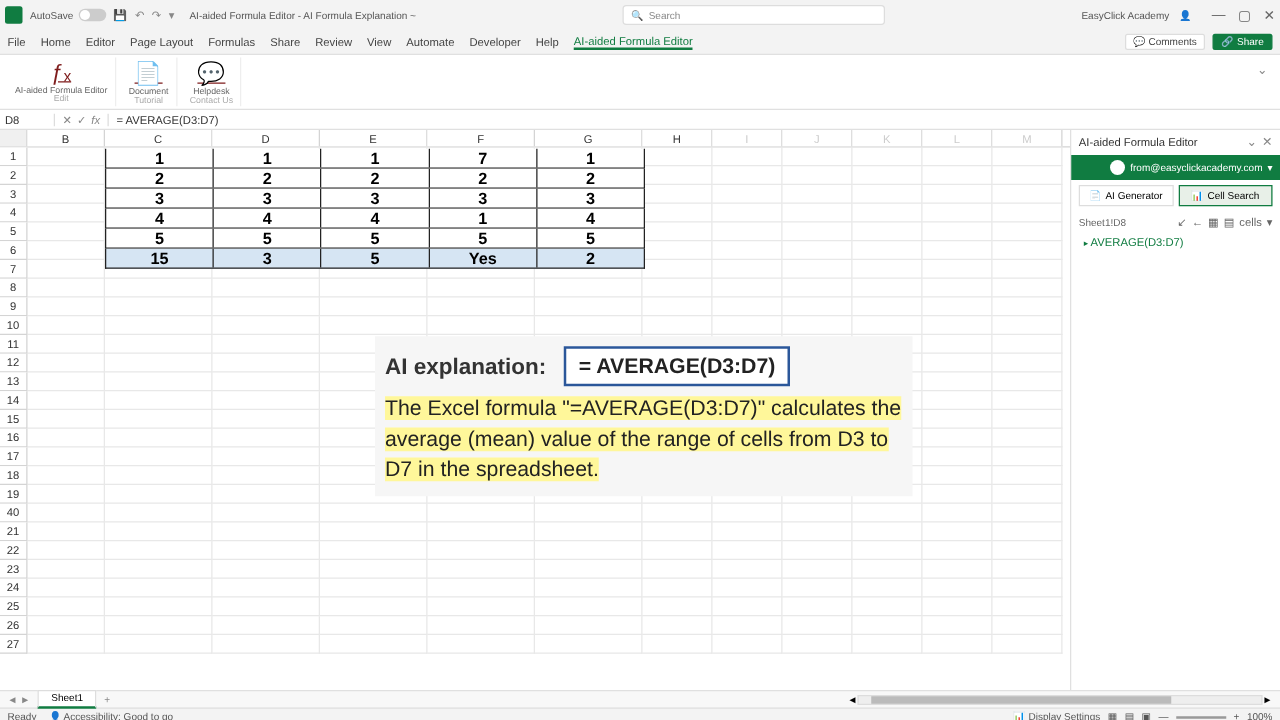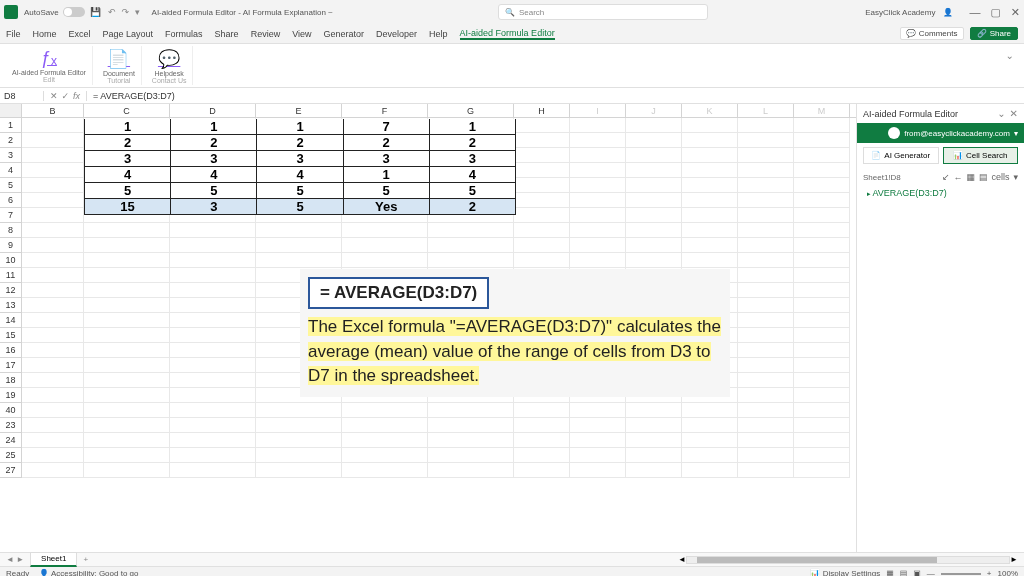--- a/index.html
+++ b/index.html
@@ -21,21 +21,21 @@
     .ribbon-tabs { height: 20px; display: flex; align-items: center; padding: 0 6px; gap: 12px; font-size: 9px; color: #444; border-bottom: 1px solid #e0e0e0; }
     .ribbon-tab { cursor: pointer; }
     .ribbon-tab.active { color: #107c41; border-bottom: 2px solid #107c41; font-weight: 500; }
     .ribbon-right { margin-left: auto; display: flex; gap: 6px; }
     .comments-btn, .share-btn { padding: 1px 6px; font-size: 8px; border: 1px solid #ddd; border-radius: 2px; background: #fff; }
     .share-btn { background: #107c41; color: #fff; border-color: #107c41; }
     
     
     .ribbon-content { height: 44px; background: #fff; border-bottom: 1px solid #e0e0e0; display: flex; padding: 2px 6px; gap: 4px; }
     .ribbon-group { display: flex; flex-direction: column; align-items: center; justify-content: space-between; padding: 2px 6px; border-right: 1px solid #eee; font-size: 7px; color: #666; }
-    .ribbon-icon { font-size: 18px; color: #8b5cf6; text-decoration: underline; }
+    .ribbon-icon { font-size: 18px; color: #7f1d1d; text-decoration: underline; }
     
     
     .formula-bar { height: 16px; background: #fff; border-bottom: 1px solid #e0e0e0; display: flex; align-items: center; font-size: 9px; }
     .name-box { width: 44px; border-right: 1px solid #ddd; padding: 0 4px; color: #333; }
     .fb-icons { display: flex; gap: 4px; padding: 0 6px; color: #888; border-right: 1px solid #ddd; }
     .formula-input { flex: 1; padding: 0 6px; color: #333; }
     
     
     .main-area { display: flex; height: 448px; }
     
@@ -127,27 +127,27 @@
       <span>—</span>
       <span>▢</span>
       <span>✕</span>
     </div>
   </div>
 </div>
 
 <div class="ribbon-tabs">
   <span class="ribbon-tab">File</span>
   <span class="ribbon-tab">Home</span>
-  <span class="ribbon-tab">Excel</span>
+  <span class="ribbon-tab">Editor</span>
   <span class="ribbon-tab">Page Layout</span>
   <span class="ribbon-tab">Formulas</span>
   <span class="ribbon-tab">Share</span>
   <span class="ribbon-tab">Review</span>
   <span class="ribbon-tab">View</span>
-  <span class="ribbon-tab">Generator</span>
+  <span class="ribbon-tab">Automate</span>
   <span class="ribbon-tab">Developer</span>
   <span class="ribbon-tab">Help</span>
   <span class="ribbon-tab active">AI-aided Formula Editor</span>
   <div class="ribbon-right">
     <span class="comments-btn">💬 <span>Comments</span></span>
     <span class="share-btn">🔗 <span>Share</span></span>
   </div>
 </div>
 
 <div class="ribbon-content">
@@ -491,20 +491,50 @@
           <div class="cell" style="width: 86px;"></div>
           <div class="cell" style="width: 86px;"></div>
           <div class="cell" style="width: 56px;"></div>
           <div class="cell" style="width: 56px;"></div>
           <div class="cell" style="width: 56px;"></div>
           <div class="cell" style="width: 56px;"></div>
           <div class="cell" style="width: 56px;"></div>
           <div class="cell" style="width: 56px;"></div>
         </div>
         <div class="grid-row">
+          <div class="row-header">21</div>
+          <div class="cell" style="width: 62px;"></div>
+          <div class="cell" style="width: 86px;"></div>
+          <div class="cell" style="width: 86px;"></div>
+          <div class="cell" style="width: 86px;"></div>
+          <div class="cell" style="width: 86px;"></div>
+          <div class="cell" style="width: 86px;"></div>
+          <div class="cell" style="width: 56px;"></div>
+          <div class="cell" style="width: 56px;"></div>
+          <div class="cell" style="width: 56px;"></div>
+          <div class="cell" style="width: 56px;"></div>
+          <div class="cell" style="width: 56px;"></div>
+          <div class="cell" style="width: 56px;"></div>
+        </div>
+        <div class="grid-row">
+          <div class="row-header">22</div>
+          <div class="cell" style="width: 62px;"></div>
+          <div class="cell" style="width: 86px;"></div>
+          <div class="cell" style="width: 86px;"></div>
+          <div class="cell" style="width: 86px;"></div>
+          <div class="cell" style="width: 86px;"></div>
+          <div class="cell" style="width: 86px;"></div>
+          <div class="cell" style="width: 56px;"></div>
+          <div class="cell" style="width: 56px;"></div>
+          <div class="cell" style="width: 56px;"></div>
+          <div class="cell" style="width: 56px;"></div>
+          <div class="cell" style="width: 56px;"></div>
+          <div class="cell" style="width: 56px;"></div>
+        </div>
+        <div class="grid-row">
           <div class="row-header">23</div>
           <div class="cell" style="width: 62px;"></div>
           <div class="cell" style="width: 86px;"></div>
           <div class="cell" style="width: 86px;"></div>
           <div class="cell" style="width: 86px;"></div>
           <div class="cell" style="width: 86px;"></div>
           <div class="cell" style="width: 86px;"></div>
           <div class="cell" style="width: 56px;"></div>
           <div class="cell" style="width: 56px;"></div>
           <div class="cell" style="width: 56px;"></div>
@@ -522,20 +552,35 @@
           <div class="cell" style="width: 86px;"></div>
           <div class="cell" style="width: 56px;"></div>
           <div class="cell" style="width: 56px;"></div>
           <div class="cell" style="width: 56px;"></div>
           <div class="cell" style="width: 56px;"></div>
           <div class="cell" style="width: 56px;"></div>
           <div class="cell" style="width: 56px;"></div>
         </div>
         <div class="grid-row">
           <div class="row-header">25</div>
+          <div class="cell" style="width: 62px;"></div>
+          <div class="cell" style="width: 86px;"></div>
+          <div class="cell" style="width: 86px;"></div>
+          <div class="cell" style="width: 86px;"></div>
+          <div class="cell" style="width: 86px;"></div>
+          <div class="cell" style="width: 86px;"></div>
+          <div class="cell" style="width: 56px;"></div>
+          <div class="cell" style="width: 56px;"></div>
+          <div class="cell" style="width: 56px;"></div>
+          <div class="cell" style="width: 56px;"></div>
+          <div class="cell" style="width: 56px;"></div>
+          <div class="cell" style="width: 56px;"></div>
+        </div>
+        <div class="grid-row">
+          <div class="row-header">26</div>
           <div class="cell" style="width: 62px;"></div>
           <div class="cell" style="width: 86px;"></div>
           <div class="cell" style="width: 86px;"></div>
           <div class="cell" style="width: 86px;"></div>
           <div class="cell" style="width: 86px;"></div>
           <div class="cell" style="width: 86px;"></div>
           <div class="cell" style="width: 56px;"></div>
           <div class="cell" style="width: 56px;"></div>
           <div class="cell" style="width: 56px;"></div>
           <div class="cell" style="width: 56px;"></div>
@@ -601,20 +646,21 @@
             <div>3</div>
             <div>5</div>
             <div>Yes</div>
             <div>2</div>
           </div>
         </div>
     </div>
 
     <div class="ai-explain">
       <div class="ai-explain-header">
+        <span class="ai-label">AI explanation:</span>
         <span class="ai-formula">= AVERAGE(D3:D7)</span>
       </div>
       <span class="ai-body">The Excel formula "=AVERAGE(D3:D7)" calculates the average (mean) value of the range of cells from D3 to D7 in the spreadsheet.</span>
     </div>
   </div>
 
   <div class="sidebar">
     <div class="sidebar-header">
       <span>AI-aided Formula Editor</span>
       <div class="sidebar-close">

